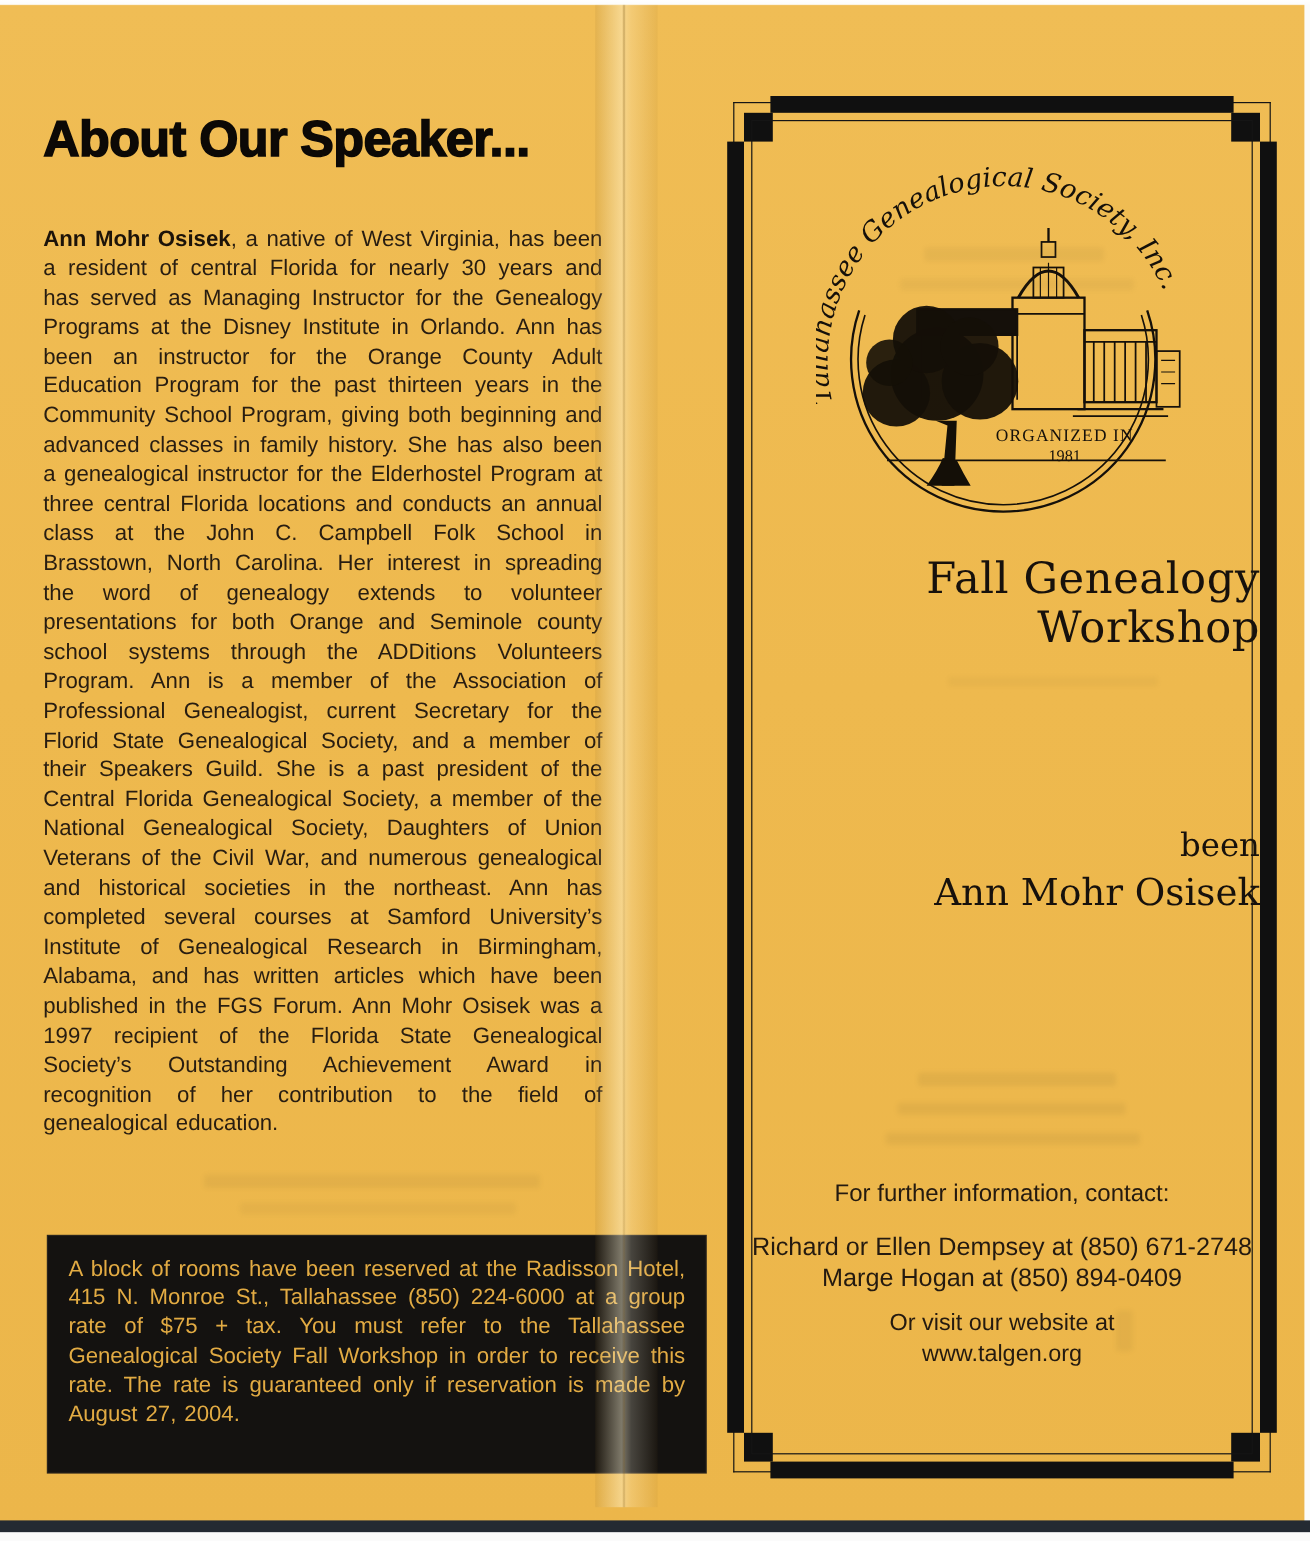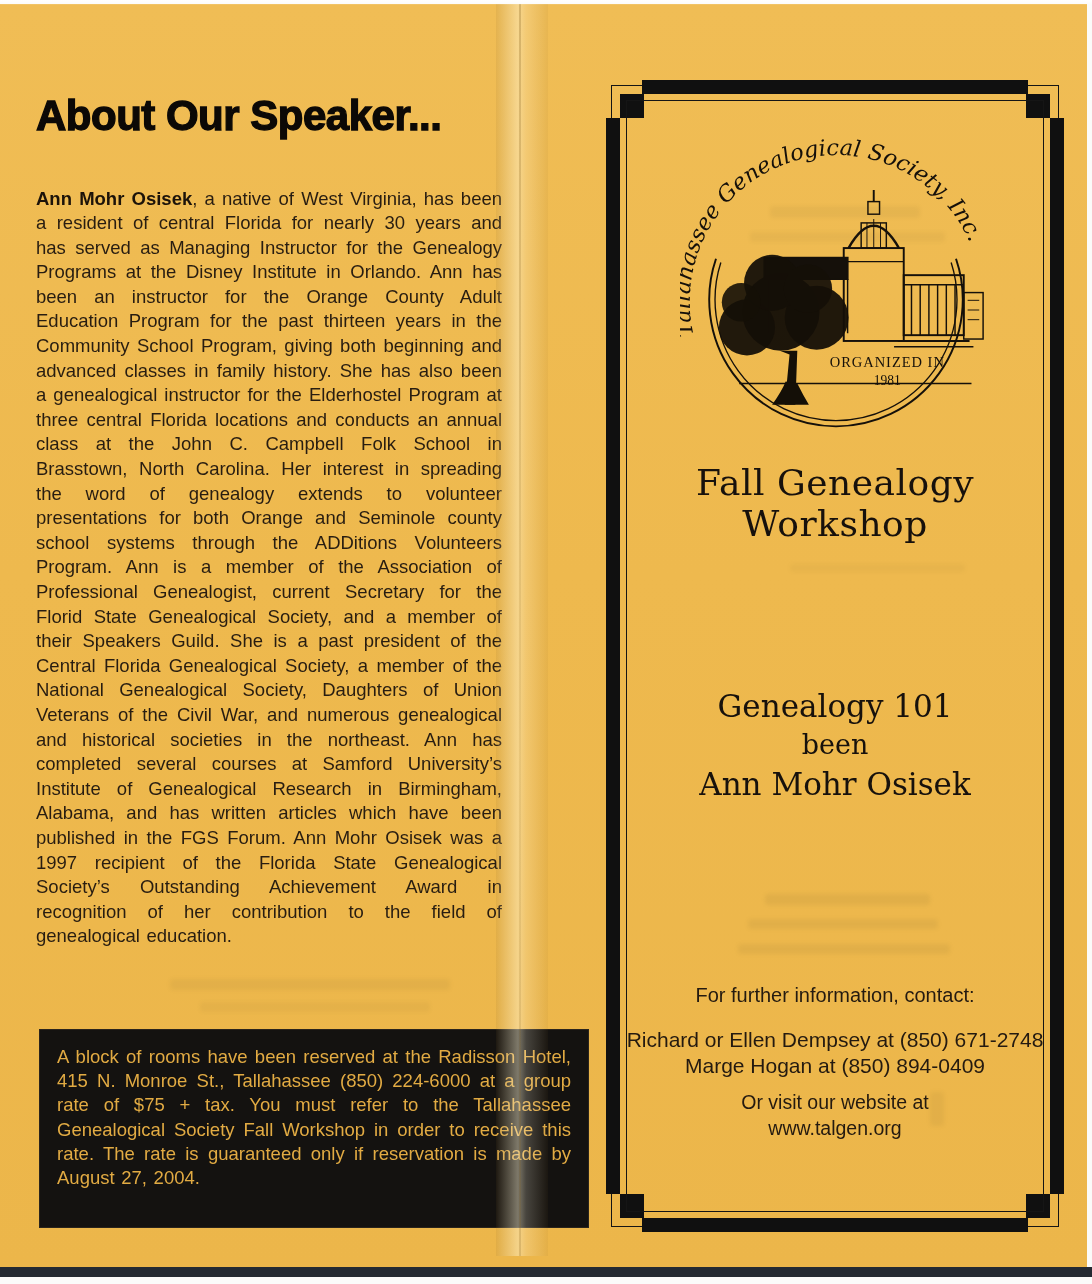--- a/index.html
+++ b/index.html
@@ -36,21 +36,21 @@
   .c-tl{left:14px;top:14px;} .c-tr{right:14px;top:14px;}
   .c-bl{left:14px;bottom:14px;} .c-br{right:14px;bottom:14px;}
   .hair{position:absolute;width:38px;height:38px;}
   .h-tl{left:5px;top:5px;border-left:1px solid #151515;border-top:1px solid #151515;}
   .h-tr{right:5px;top:5px;border-right:1px solid #151515;border-top:1px solid #151515;}
   .h-bl{left:5px;bottom:5px;border-left:1px solid #151515;border-bottom:1px solid #151515;}
   .h-br{right:5px;bottom:5px;border-right:1px solid #151515;border-bottom:1px solid #151515;}
   .inner-line{position:absolute;left:20px;top:20px;right:20px;bottom:20px;border:1px solid #151515;}
   
   .logo{position:absolute;left:680px;top:126px;width:312px;height:300px;}
-  .display{font-family:"DejaVu Serif", serif;color:#17110c;text-align:center;}
+  .display{font-family:"DejaVu Serif", serif;color:#17110c;text-align:right;}
   .workshop-title{position:absolute;left:620px;top:458px;width:430px;font-size:36px;
     font-weight:500;letter-spacing:0.5px;}
   .course-block{position:absolute;left:620px;top:682px;width:430px;}
   .course-title{font-size:31px;line-height:40px;}
   .course-with{font-size:27px;line-height:38px;}
   .course-speaker{font-size:31px;line-height:40px;}
   .contact-heading{position:absolute;left:620px;top:980px;width:430px;text-align:center;
     font-size:20px;color:#241a10;}
   .contact-lines{position:absolute;left:612px;top:1023px;width:446px;text-align:center;
     font-size:21px;line-height:26px;color:#241a10;}
@@ -153,21 +153,20 @@
         <path d="M94 284 Q104 270 108 260 L120 262 Q126 274 132 284 Z"></path>
       </g>
 
       <text x="213" y="245" text-anchor="middle" font-family="Liberation Serif, serif" font-size="15" letter-spacing="1" fill="#15100a">ORGANIZED IN</text>
       <text x="213" y="263" text-anchor="middle" font-family="Liberation Serif, serif" font-size="14" fill="#15100a">1981</text>
     </svg>
 
     <div class="display workshop-title">Fall Genealogy Workshop</div>
 
     <div class="course-block display">
-      <div class="course-title">Genealogy 101</div>
       <div class="course-with">been</div>
       <div class="course-speaker">Ann Mohr Osisek</div>
     </div>
 
     <div class="contact-heading">For further information, contact:</div>
 
     <div class="contact-lines">
       <div>Richard or Ellen Dempsey at (850) 671-2748</div>
       <div>Marge Hogan at (850) 894-0409</div>
     </div>

